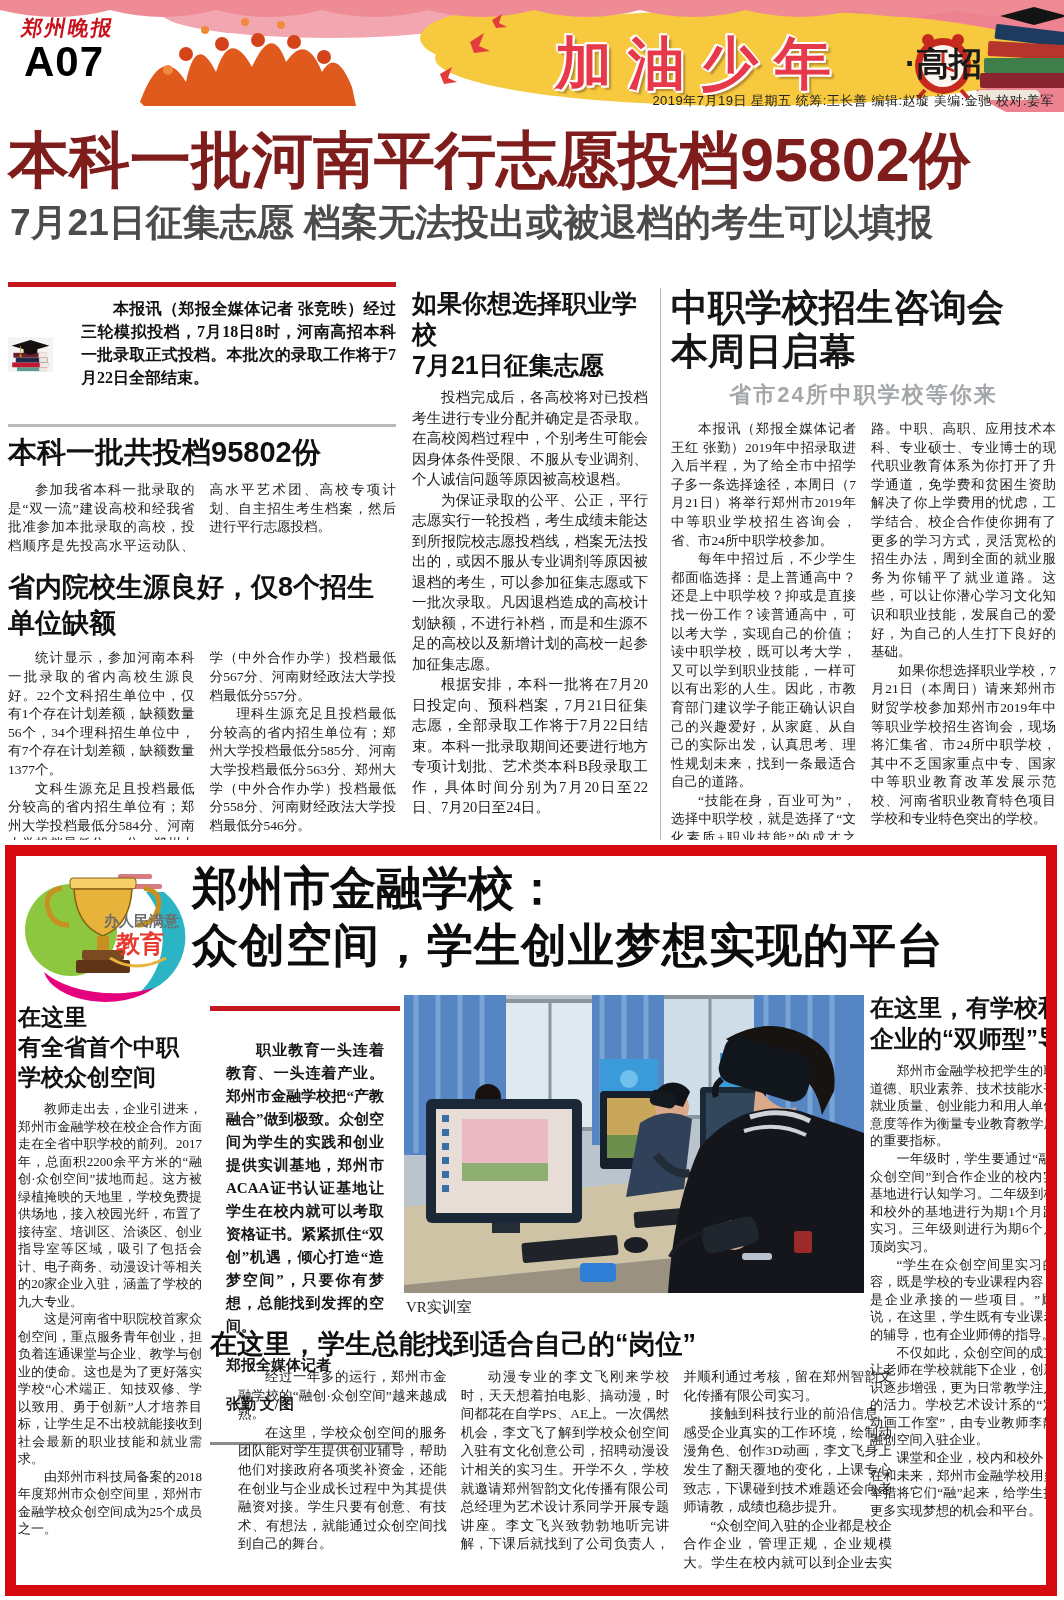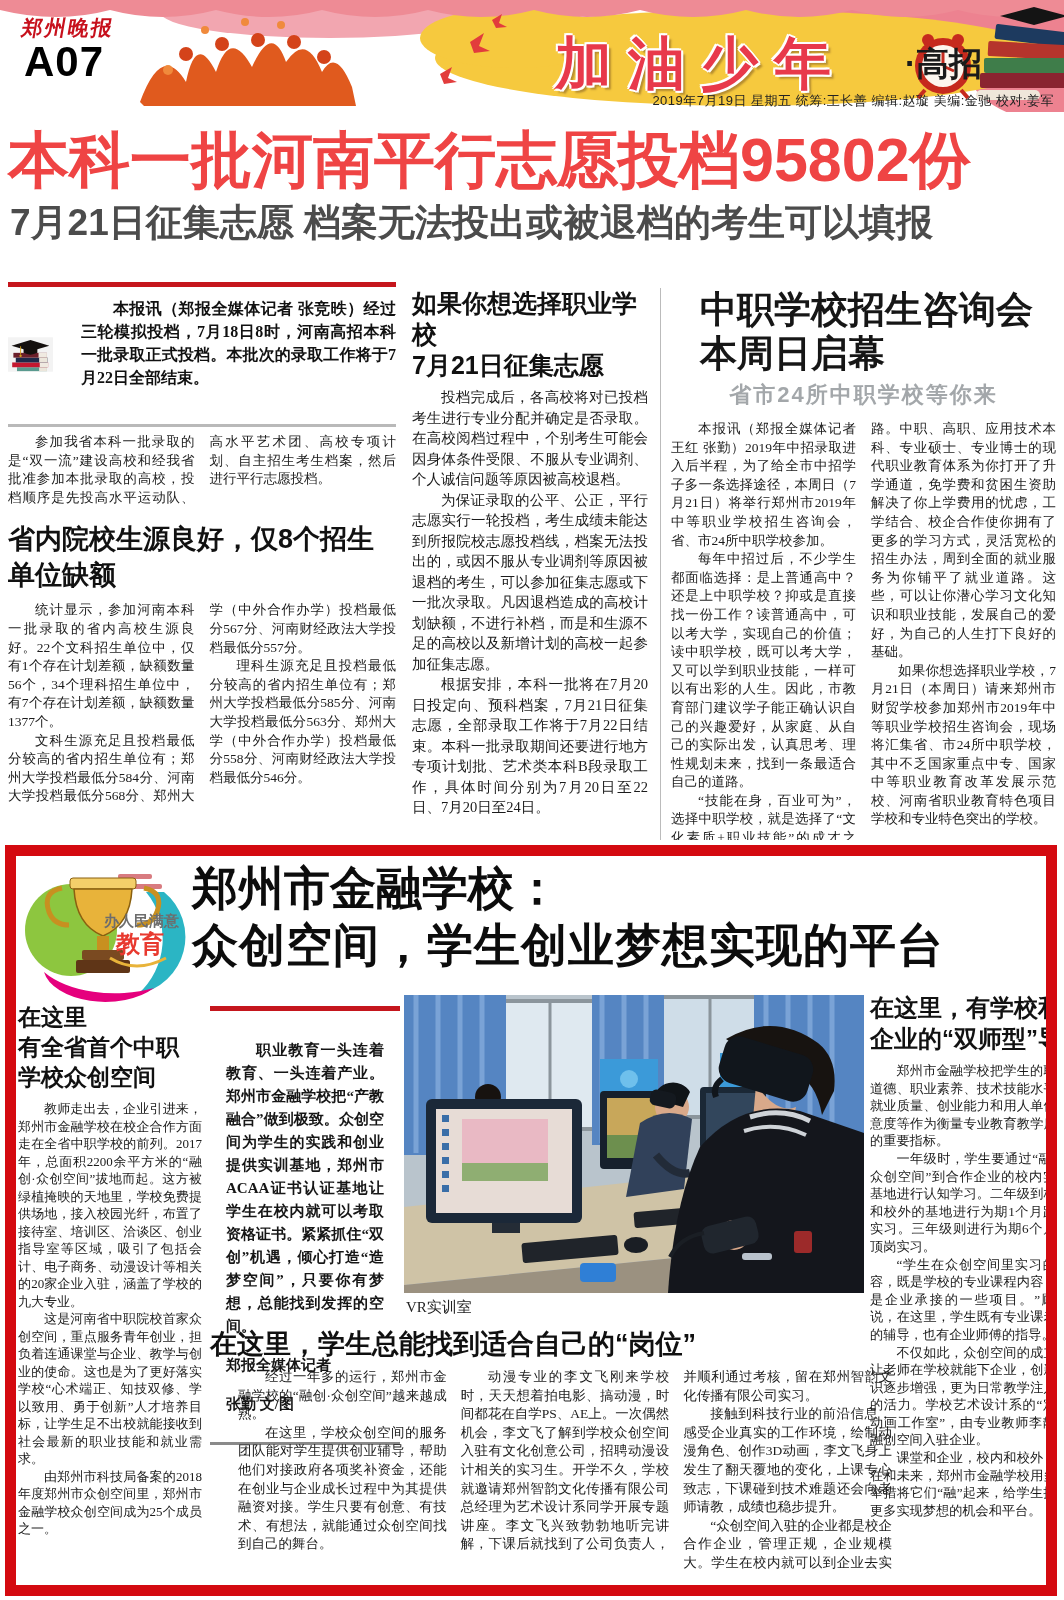--- a/index.html
+++ b/index.html
@@ -14,21 +14,21 @@
               transform:skewX(-10deg);letter-spacing:2px;}
   .page-no{position:absolute;left:24px;top:38px;font-size:42px;font-weight:900;color:#000;letter-spacing:1px;}
   .banner-title{position:absolute;left:555px;top:26px;font-size:57px;font-weight:900;color:#e8394b;
     letter-spacing:16px;white-space:nowrap;
     text-shadow:-2px 0 #fff,2px 0 #fff,0 -2px #fff,0 2px #fff,-2px -2px #fff,2px 2px #fff,4px 4px 2px rgba(60,30,20,.35);}
   .banner-sub{position:absolute;left:905px;top:42px;font-size:33px;font-weight:900;color:#1a1a1a;white-space:nowrap;}
   .dateline{position:absolute;right:10px;top:92px;font-size:13px;color:#222;letter-spacing:.5px;}
 
   
   .lead-hl{position:absolute;left:8px;top:128px;width:1050px;font-size:61px;line-height:64px;
-           font-weight:900;color:#ef4444;letter-spacing:0px;white-space:nowrap;}
+           font-weight:900;color:#7f1d1d;letter-spacing:0px;white-space:nowrap;}
   .lead-sub{position:absolute;left:10px;top:202px;width:1050px;font-size:37px;line-height:42px;
             font-weight:700;color:#4c4c4c;white-space:nowrap;}
 
   
   .news{position:absolute;left:0;top:282px;width:1064px;height:558px;overflow:hidden;}
   .ncol1{position:absolute;left:8px;top:0;width:388px;}
   .ncol2{position:absolute;left:412px;top:6px;width:236px;}
   .ncol3{position:absolute;left:660px;top:6px;width:396px;border-left:1px solid #bbb;padding-left:10px;box-sizing:border-box;}
   .redbar{height:5px;background:#c5161d;margin-bottom:10px;}
   .intro-row{display:flex;gap:28px;}
@@ -148,20 +148,21 @@
           <rect x="18" y="52" width="112" height="16" fill="#6b1f2a"></rect>
             <rect x="102" y="52" width="28" height="16" fill="#f0eae1"></rect>
           <path d="M52,36 v16 q23,12 46,0 v-16 z" fill="#14100e"></path>
           <polygon points="12,28 75,9 138,28 75,47" fill="#14100e"></polygon>
           <line x1="42" y1="30" x2="42" y2="58" stroke="#d4a017" stroke-width="3"></line>
           <circle cx="42" cy="62" r="4" fill="#d4a017"></circle>
         </svg>
         <p>本报讯（郑报全媒体记者 张竞昳）经过三轮模拟投档，7月18日8时，河南高招本科一批录取正式投档。本批次的录取工作将于7月22日全部结束。</p>
       </div>
       <div class="gray-rule"></div>
+      <h3 class="sec-h" style="font-family:'Liberation Sans',sans-serif;">本科一批共投档95802份</h3>
       <div class="cols2 body-txt">
         <p>参加我省本科一批录取的是“双一流”建设高校和经我省批准参加本批录取的高校，投档顺序是先投高水平运动队、高水平艺术团、高校专项计划、自主招生考生档案，然后进行平行志愿投档。</p>
       </div>
       <h3 class="sec-h2" style="font-family:'Liberation Sans',sans-serif;margin-top:14px;">省内院校生源良好，仅8个招生单位缺额</h3>
       <div class="cols2 body-txt">
         <p>统计显示，参加河南本科一批录取的省内高校生源良好。22个文科招生单位中，仅有1个存在计划差额，缺额数量56个，34个理科招生单位中，有7个存在计划差额，缺额数量1377个。</p>
         <p>文科生源充足且投档最低分较高的省内招生单位有；郑州大学投档最低分584分、河南大学投档最低分568分、郑州大学（中外合作办学）投档最低分567分、河南财经政法大学投档最低分557分。</p>
         <p>理科生源充足且投档最低分较高的省内招生单位有；郑州大学投档最低分585分、河南大学投档最低分563分、郑州大学（中外合作办学）投档最低分558分、河南财经政法大学投档最低分546分。</p>
       </div>
     </div>
@@ -172,21 +173,21 @@
         <span>7月21日征集志愿</span>
       </h3>
       <div class="body-txt">
         <p>投档完成后，各高校将对已投档考生进行专业分配并确定是否录取。在高校阅档过程中，个别考生可能会因身体条件受限、不服从专业调剂、个人诚信问题等原因被高校退档。</p>
         <p>为保证录取的公平、公正，平行志愿实行一轮投档，考生成绩未能达到所报院校志愿投档线，档案无法投出的，或因不服从专业调剂等原因被退档的考生，可以参加征集志愿或下一批次录取。凡因退档造成的高校计划缺额，不进行补档，而是和生源不足的高校以及新增计划的高校一起参加征集志愿。</p>
         <p>根据安排，本科一批将在7月20日投定向、预科档案，7月21日征集志愿，全部录取工作将于7月22日结束。本科一批录取期间还要进行地方专项计划批、艺术类本科B段录取工作，具体时间分别为7月20日至22日、7月20日至24日。</p>
       </div>
     </div>
 
     <div class="ncol3">
-      <h2 class="story2-h" style="font-family:Liberation Serif, serif;margin-left:29px;">
+      <h2 class="story2-h" style="font-family:Liberation Mono, monospace;">
         <span>中职学校招生咨询会</span><br>
         <span>本周日启幕</span>
       </h2>
       <div class="story2-deck" style="font-family:'Liberation Sans',sans-serif;text-align:center;">省市24所中职学校等你来</div>
       <div class="cols2 body-txt">
         <p>本报讯（郑报全媒体记者 王红 张勤）2019年中招录取进入后半程，为了给全市中招学子多一条选择途径，本周日（7月21日）将举行郑州市2019年中等职业学校招生咨询会，省、市24所中职学校参加。</p>
         <p>每年中招过后，不少学生都面临选择：是上普通高中？还是上中职学校？抑或是直接找一份工作？读普通高中，可以考大学，实现自己的价值；读中职学校，既可以考大学，又可以学到职业技能，一样可以有出彩的人生。因此，市教育部门建议学子能正确认识自己的兴趣爱好，从家庭、从自己的实际出发，认真思考、理性规划未来，找到一条最适合自己的道路。</p>
         <p>“技能在身，百业可为”，选择中职学校，就是选择了“文化素质+职业技能”的成才之路。中职、高职、应用技术本科、专业硕士、专业博士的现代职业教育体系为你打开了升学通道，免学费和贫困生资助解决了你上学费用的忧虑，工学结合、校企合作使你拥有了更多的学习方式，灵活宽松的招生办法，周到全面的就业服务为你铺平了就业道路。这些，可以让你潜心学习文化知识和职业技能，发展自己的爱好，为自己的人生打下良好的基础。</p>
         <p>如果你想选择职业学校，7月21日（本周日）请来郑州市财贸学校参加郑州市2019年中等职业学校招生咨询会，现场将汇集省、市24所中职学校，其中不乏国家重点中专、国家中等职业教育改革发展示范校、河南省职业教育特色项目学校和专业特色突出的学校。</p>
       </div>

